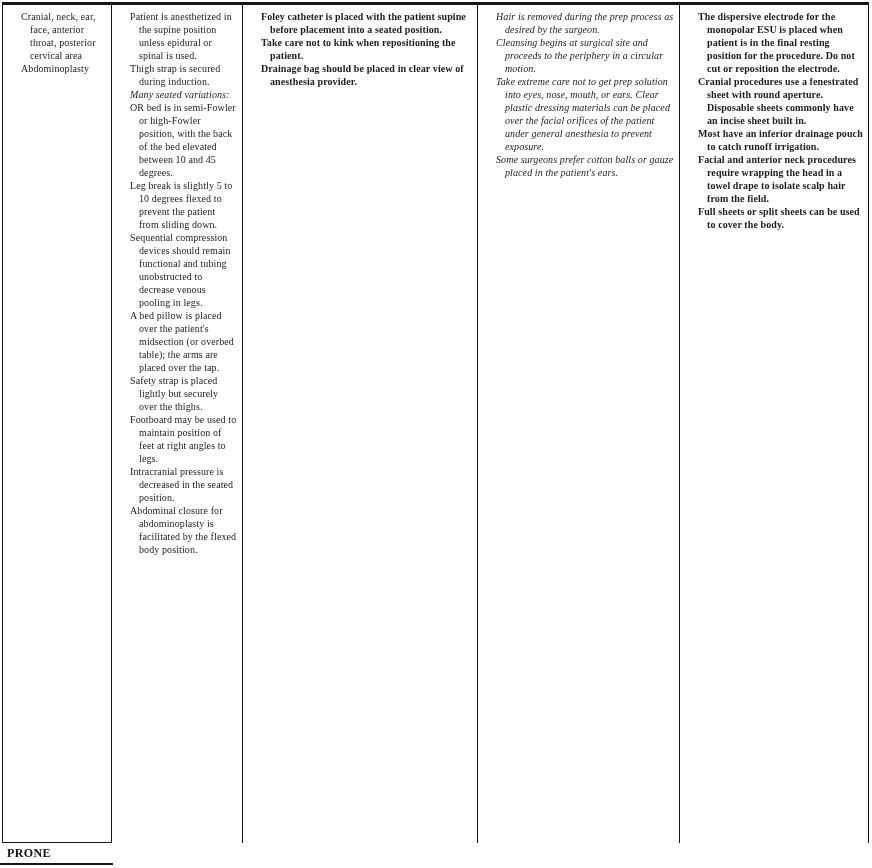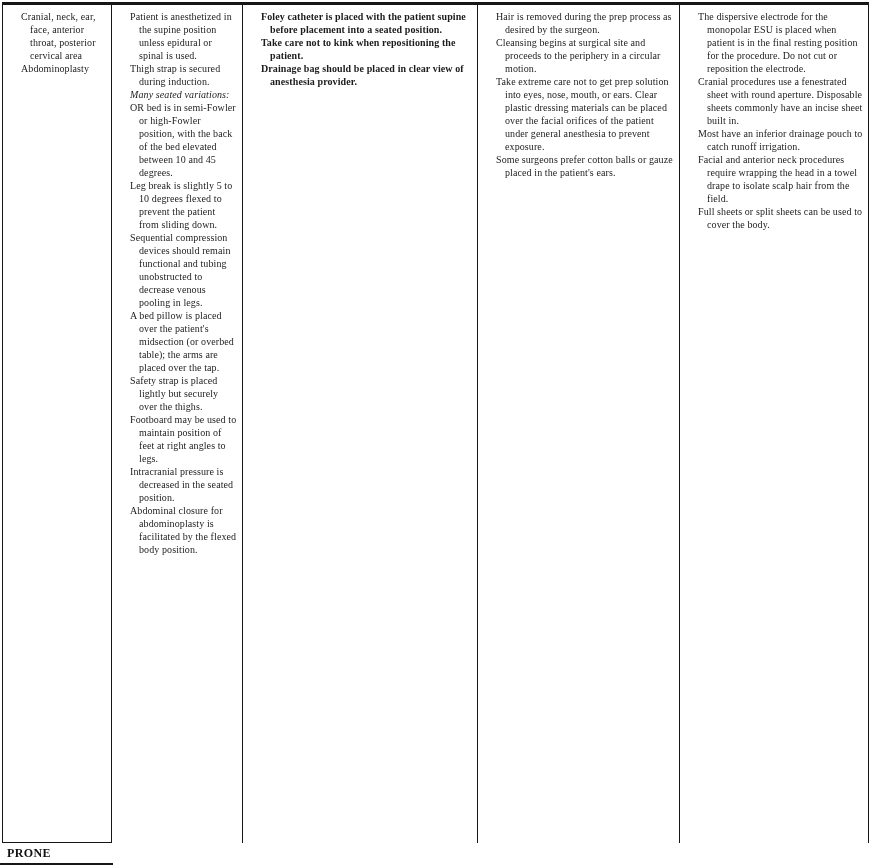--- a/index.html
+++ b/index.html
@@ -33,25 +33,25 @@
   }
   .cell {
     height: 100%;
     padding: 5px 5px 3px 18px;
     border-right: 1.5px solid #161616;
     font-size: 10px;
     line-height: 13px;
     overflow: hidden;
     letter-spacing: 0.1px;
   }
-  .cell:last-child { border-right: none; }
+  .cell:last-child { border-right: none; font-weight: bold; }
   .cell.c0 { width: 109px; border-bottom: 1.5px solid #161616; }
   .cell.c1 { width: 131px; }
   .cell.c2 { width: 235px; font-weight: bold; }
-  .cell.c3 { width: 202px; }
+  .cell.c3 { width: 202px; font-style: italic; }
   .cell.c4 { flex: 1; }
   .cell p {
     margin: 0;
     padding-left: 9px;
     text-indent: -9px;
   }
   .cell p.italic { font-style: italic; }
   .section-header {
     position: absolute;
     left: 0;

